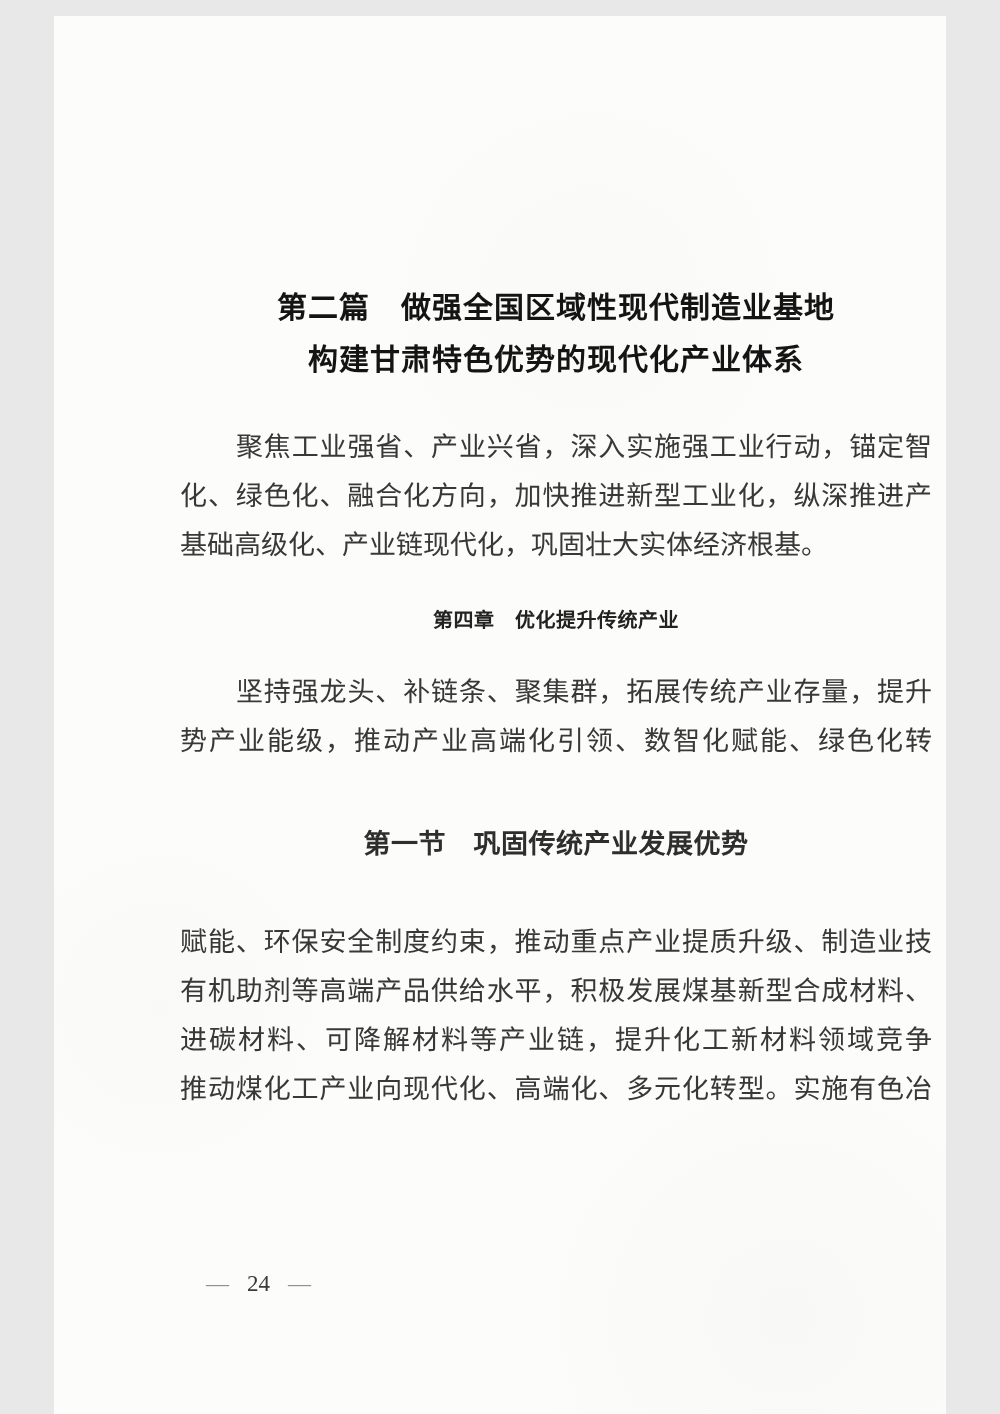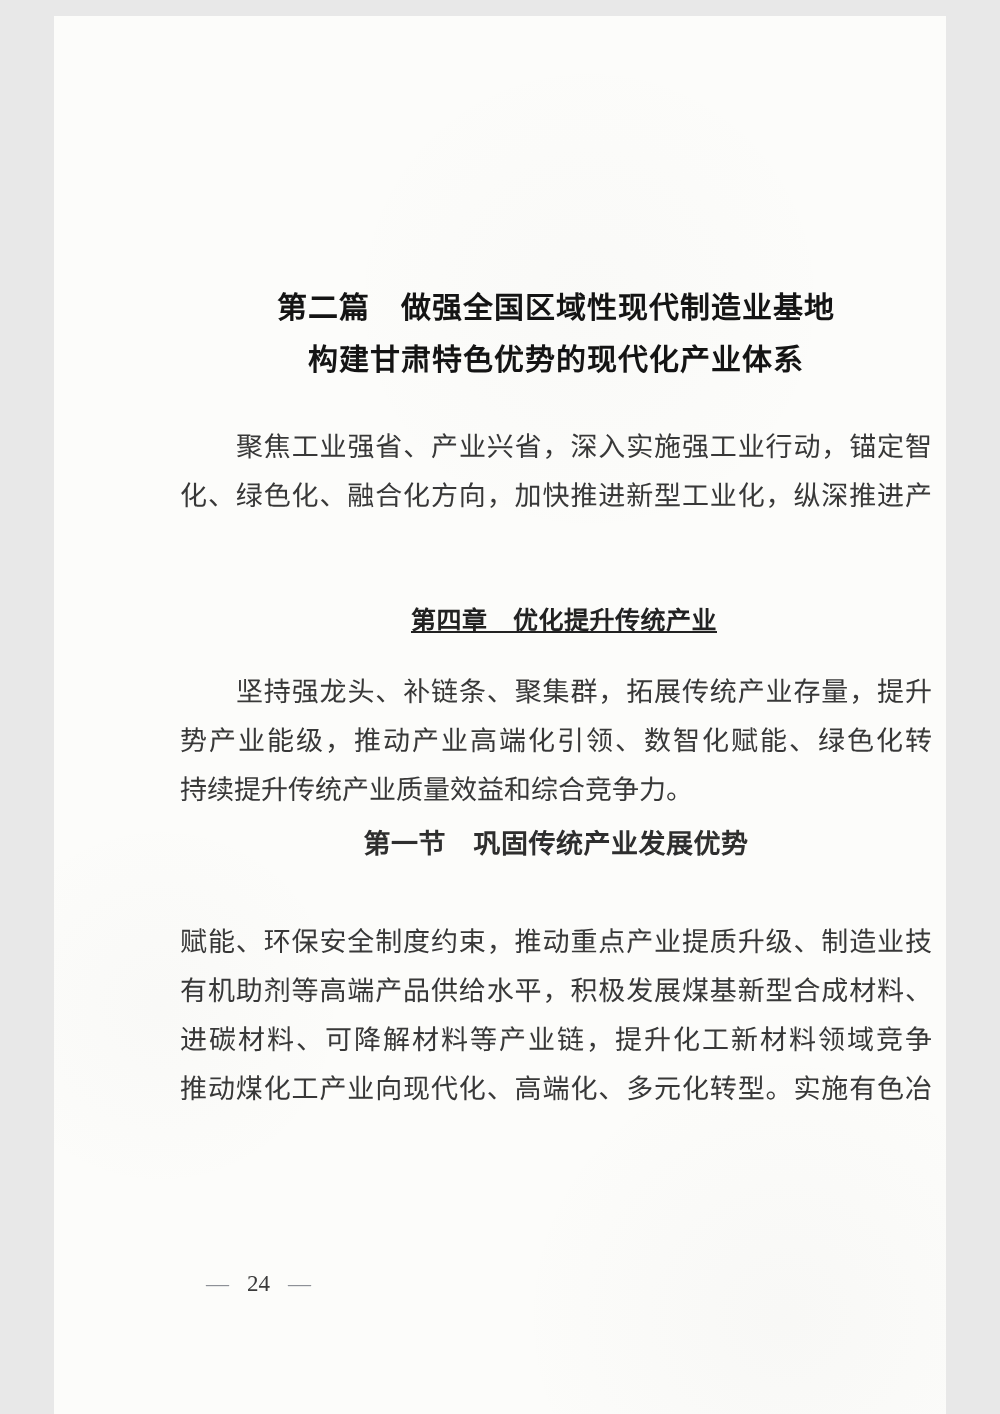--- a/index.html
+++ b/index.html
@@ -35,31 +35,30 @@
     line-height: 52px;
     font-weight: bold;
     color: #141414;
     text-align: center;
     letter-spacing: 1px;
     margin: 0;
   }
   .chapter-heading {
     position: absolute;
     top: 580px;
-    left: 8px;
+    left: 0;
     width: 100%;
     font-family: "Liberation Sans", "DejaVu Sans", sans-serif;
-    font-size: 25px;
+    font-size: 20px;
     line-height: 49px;
     font-weight: bold;
     color: #222222;
     text-align: center;
     letter-spacing: 0.5px;
     margin: 0;
-    text-decoration: underline;
   }
   .section-heading {
     position: absolute;
     top: 804px;
     left: 0;
     width: 100%;
     font-size: 27px;
     line-height: 49px;
     font-weight: bold;
     color: #2e2e2e;
@@ -121,28 +120,28 @@
   <div class="content">
 
     <h1 class="part-title">
       <div>第二篇　做强全国区域性现代制造业基地</div>
       <div>构建甘肃特色优势的现代化产业体系</div>
     </h1>
 
     <div class="paragraph paragraph-1">
         <div class="line indent fill">聚焦工业强省、产业兴省，深入实施强工业行动，锚定智能</div>
         <div class="line fill">化、绿色化、融合化方向，加快推进新型工业化，纵深推进产业</div>
+        <div class="line">基础高级化、产业链现代化，巩固壮大实体经济根基。</div>
       </div>
 
     <h2 class="chapter-heading">第四章　优化提升传统产业</h2>
 
     <div class="paragraph paragraph-2">
         <div class="line indent fill">坚持强龙头、补链条、聚集群，拓展传统产业存量，提升优</div>
         <div class="line fill">势产业能级，推动产业高端化引领、数智化赋能、绿色化转型，</div>
-        <div class="line">持续提升传统产业质量效益和综合竞争力。</div>
       </div>
 
     <h3 class="section-heading">第一节　巩固传统产业发展优势</h3>
 
     <div class="paragraph paragraph-3">
         <div class="line fill">赋能、环保安全制度约束，推动重点产业提质升级、制造业技术</div>
         <div class="line fill">有机助剂等高端产品供给水平，积极发展煤基新型合成材料、先</div>
         <div class="line fill">进碳材料、可降解材料等产业链，提升化工新材料领域竞争力。</div>
         <div class="line fill">推动煤化工产业向现代化、高端化、多元化转型。实施有色冶金</div>
       </div>

